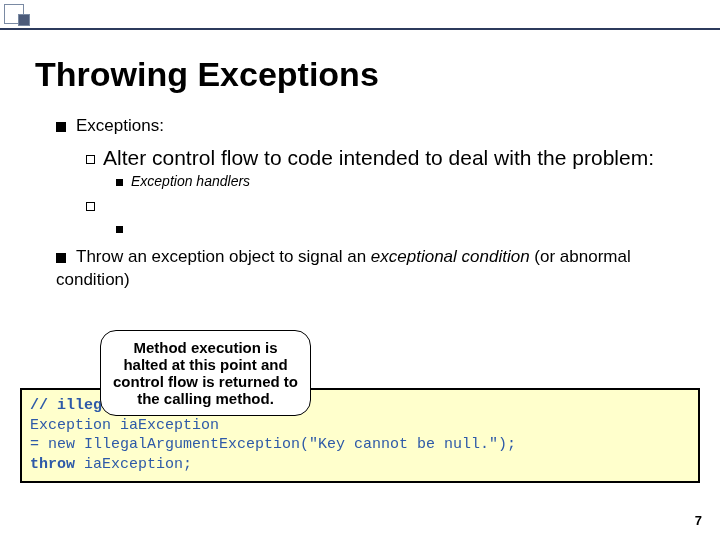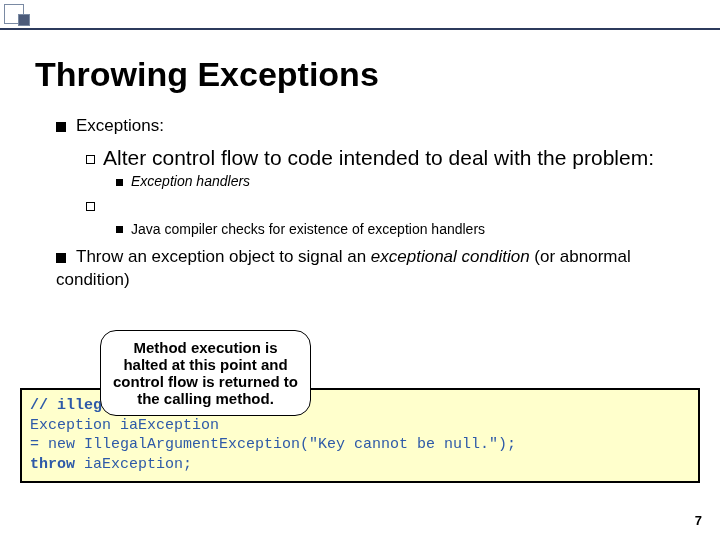--- a/index.html
+++ b/index.html
@@ -130,21 +130,21 @@
   <div class="lvl2">
     <span class="bullet"></span><span>Alter control flow to code intended to deal with the problem:</span>
   </div>
   <div class="lvl3">
     <span class="bullet"></span><span>Exception handlers</span>
   </div>
   <div class="lvl2">
     <span class="bullet"></span>
   </div>
   <div class="lvl3 normal">
-    <span class="bullet"></span><span>Java compiler checks for existence of exception handlers</span>
+    <span class="bullet"></span>
   </div>
 
   <div class="lvl1" style="margin-top:8px;">
     <span class="bullet"></span><span>Throw an exception object to signal an </span><i>exceptional condition</i><span> (or abnormal condition)</span>
   </div>
 </div>
 
 <div class="callout">
   <span>Method execution is halted at this point and control flow is returned to the calling method.</span>
 </div>

